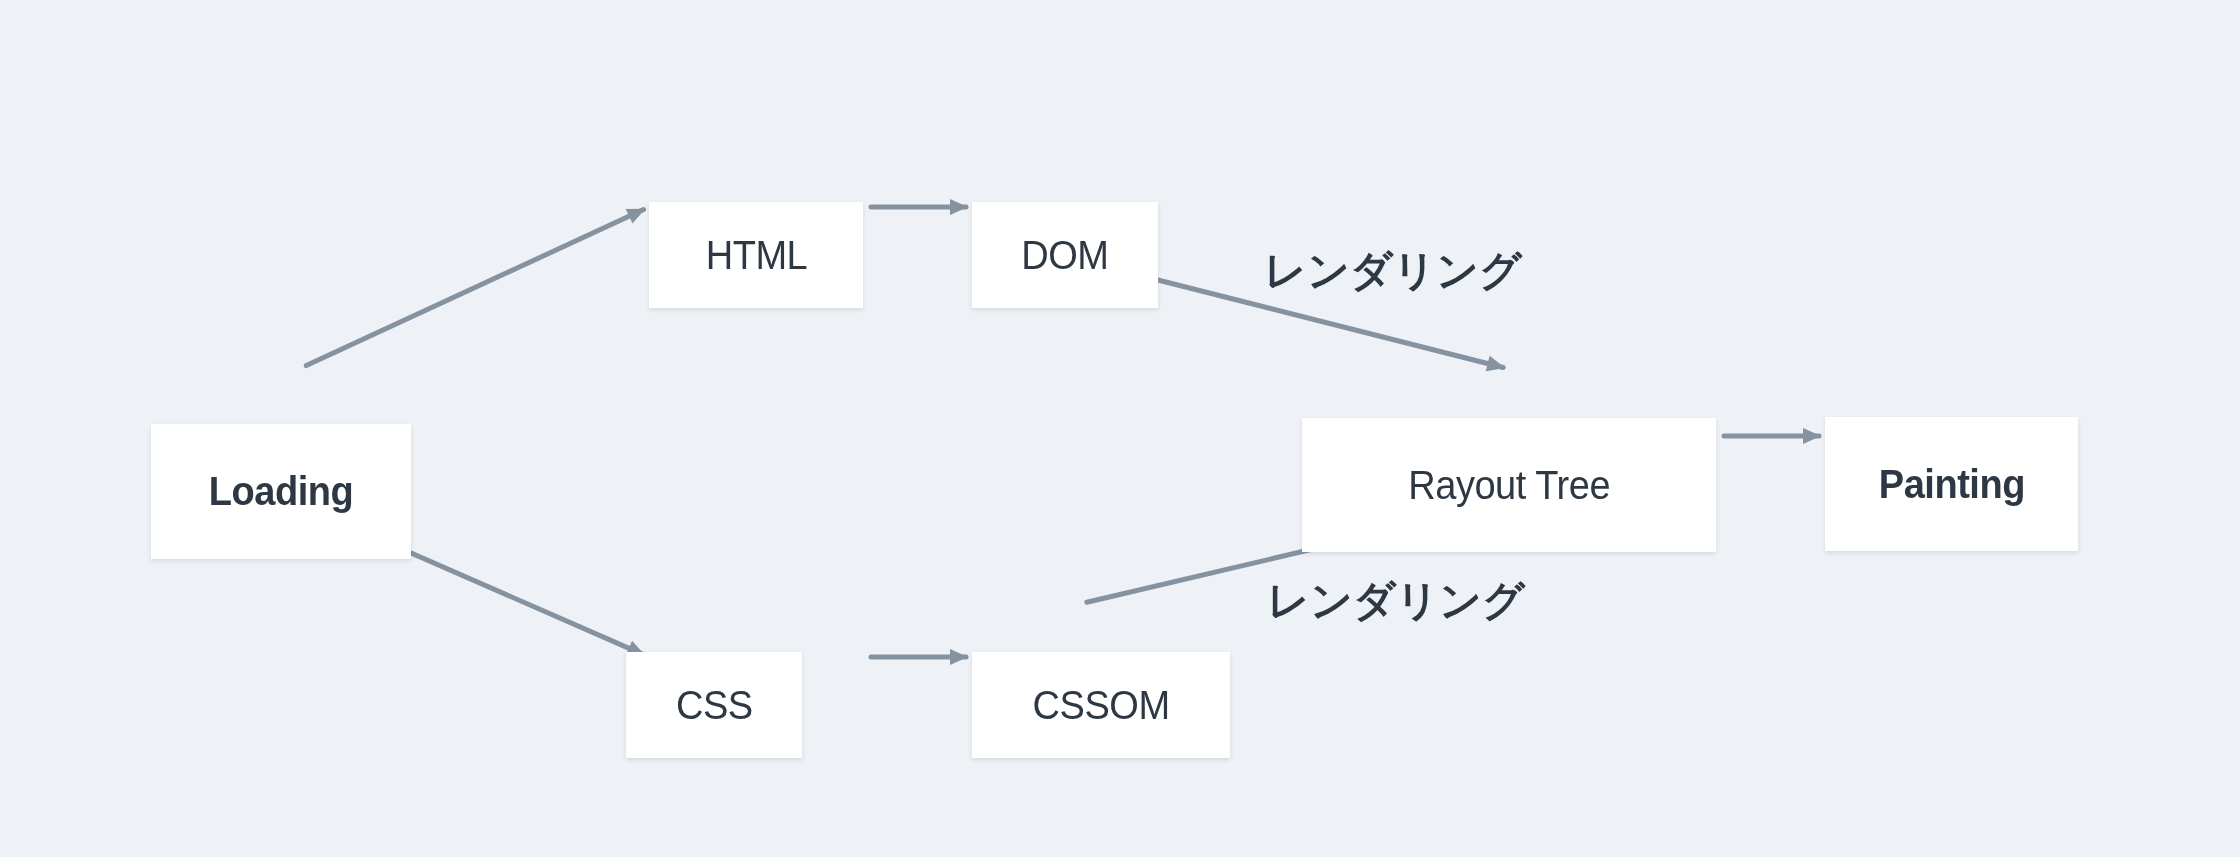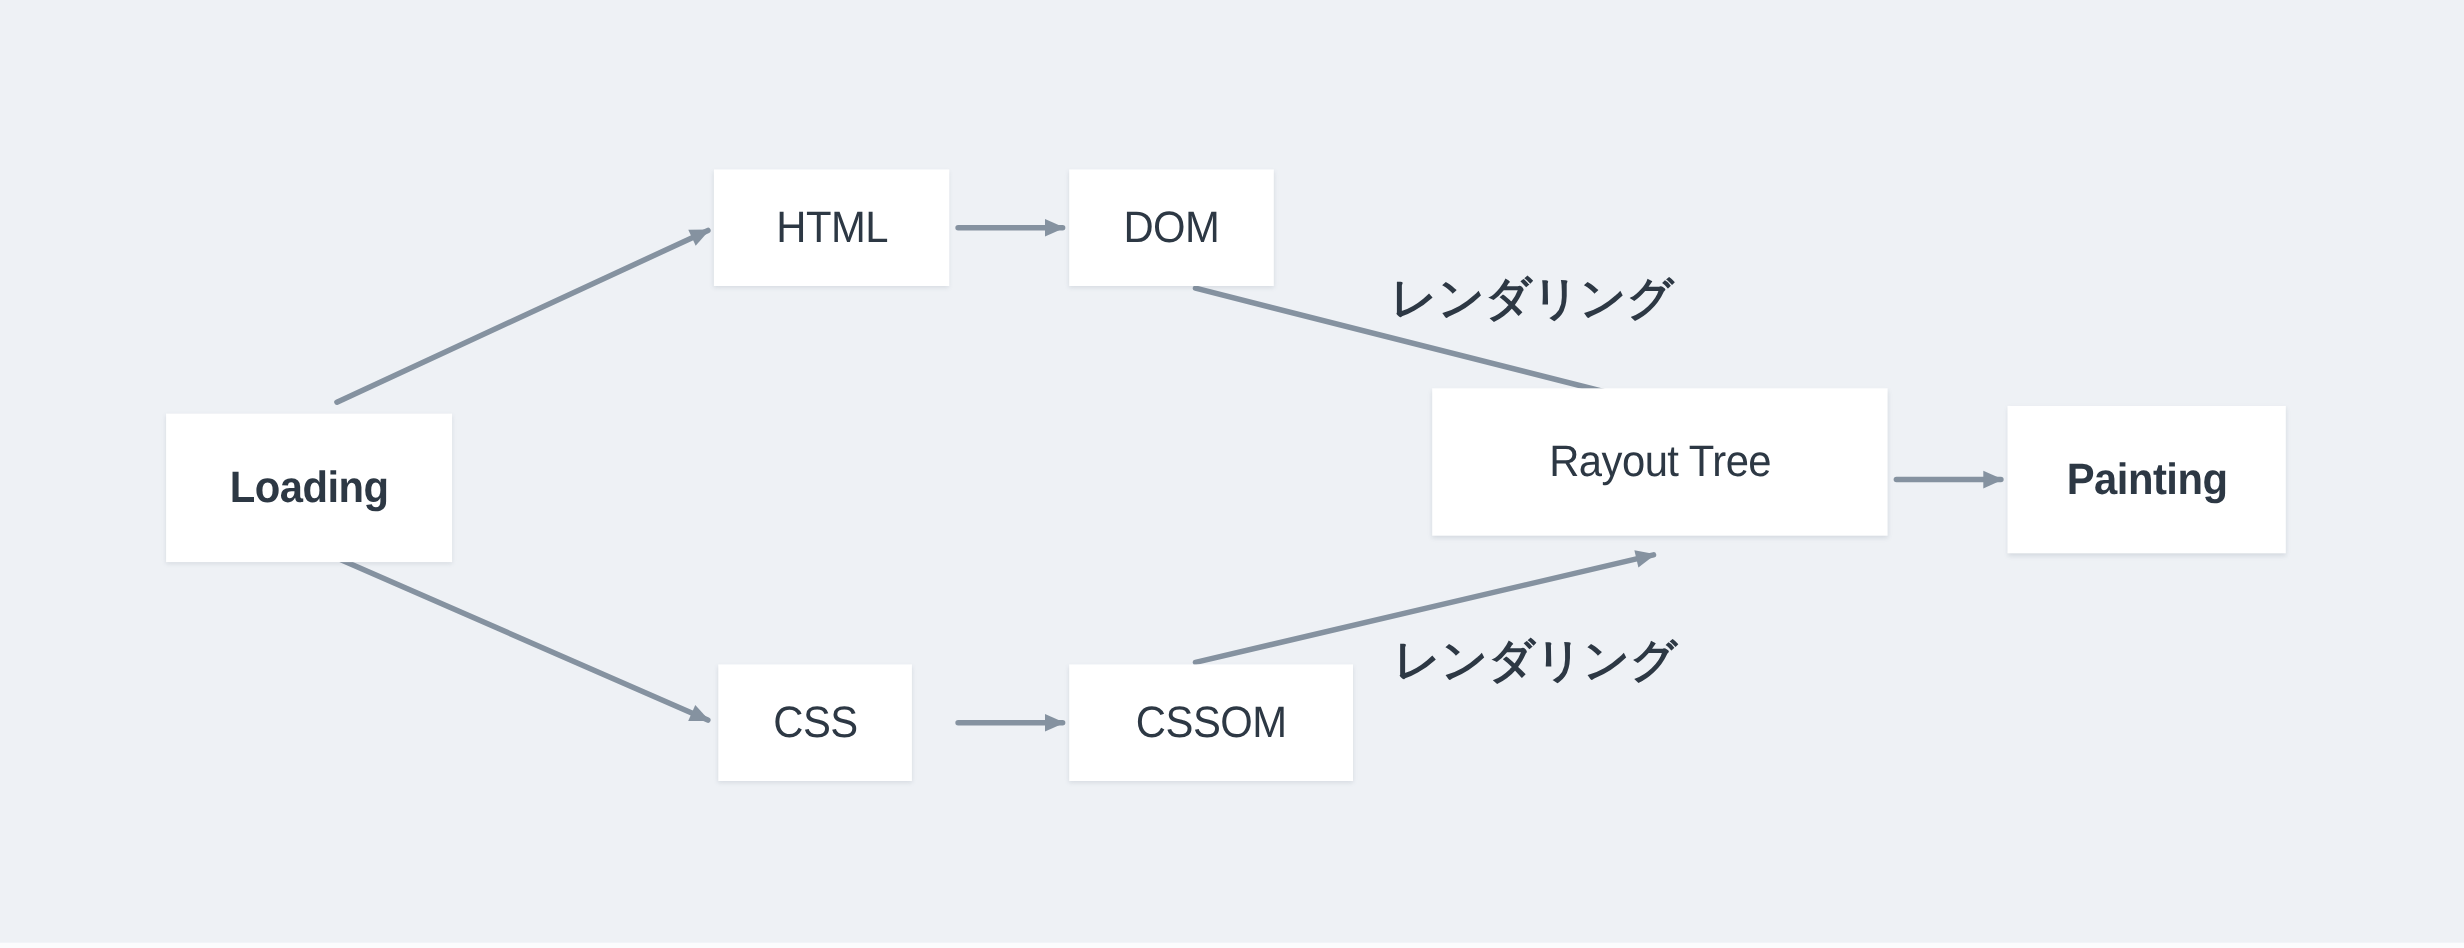--- a/index.html
+++ b/index.html
@@ -23,20 +23,21 @@
   }
   .node {
     position: absolute;
     background: var(--node-fill, #ffffff);
     border-radius: 0;
     box-shadow: 0 2px 4px rgba(100, 115, 135, 0.18);
     display: flex;
     align-items: center;
     justify-content: center;
     box-sizing: border-box;
+    margin-top: 48px;
   }
   .node-label {
     font-size: 40px;
     font-weight: 400;
     letter-spacing: -0.5px;
     color: var(--text, #2d3844);
     white-space: nowrap;
     transform: scaleX(0.95);
   }
   .node.bold .node-label {
@@ -81,27 +82,27 @@
   <div class="page-edge"></div>
 <div class="node bold" style="left: 151px; top: 376px; width: 260px; height: 135px;">
       <span class="node-label">Loading</span>
     </div>
     <div class="node" style="left: 649px; top: 154px; width: 214px; height: 106px;">
       <span class="node-label">HTML</span>
     </div>
     <div class="node" style="left: 972px; top: 154px; width: 186px; height: 106px;">
       <span class="node-label">DOM</span>
     </div>
-    <div class="node" style="left: 653px; top: 604px; width: 176px; height: 106px;">
+    <div class="node" style="left: 626px; top: 604px; width: 176px; height: 106px;">
       <span class="node-label">CSS</span>
     </div>
     <div class="node" style="left: 972px; top: 604px; width: 258px; height: 106px;">
       <span class="node-label">CSSOM</span>
     </div>
-    <div class="node" style="left: 1302px; top: 353px; width: 414px; height: 134px; text-align: center;">
+    <div class="node" style="left: 1302px; top: 370px; width: 414px; height: 134px; text-align: center;">
       <span class="node-label">Rayout Tree</span>
     </div>
     <div class="node bold" style="left: 1825px; top: 369px; width: 253px; height: 134px;">
       <span class="node-label">Painting</span>
     </div>
     <div class="edge-label" style="left: 1393px; top: 271px;">レンダリング</div>
     <div class="edge-label" style="left: 1396px; top: 601px;">レンダリング</div>
   </div>
 
 </body></html>

